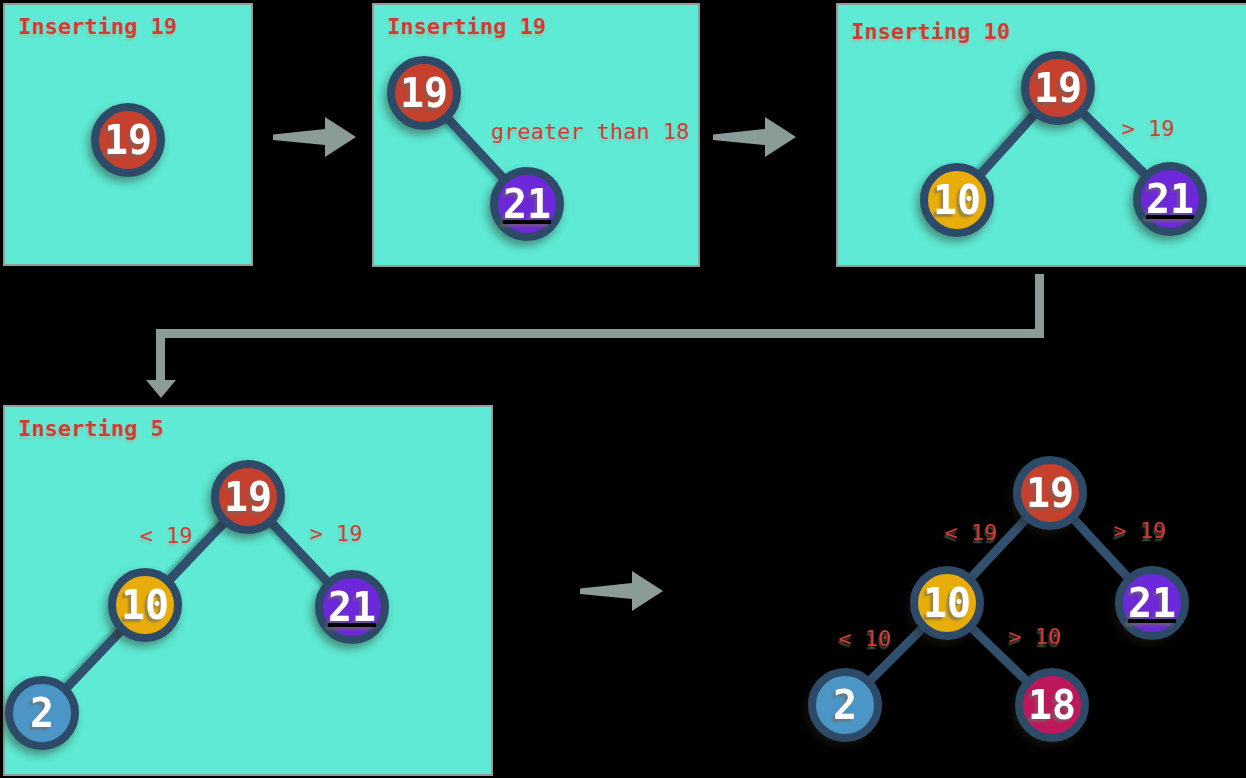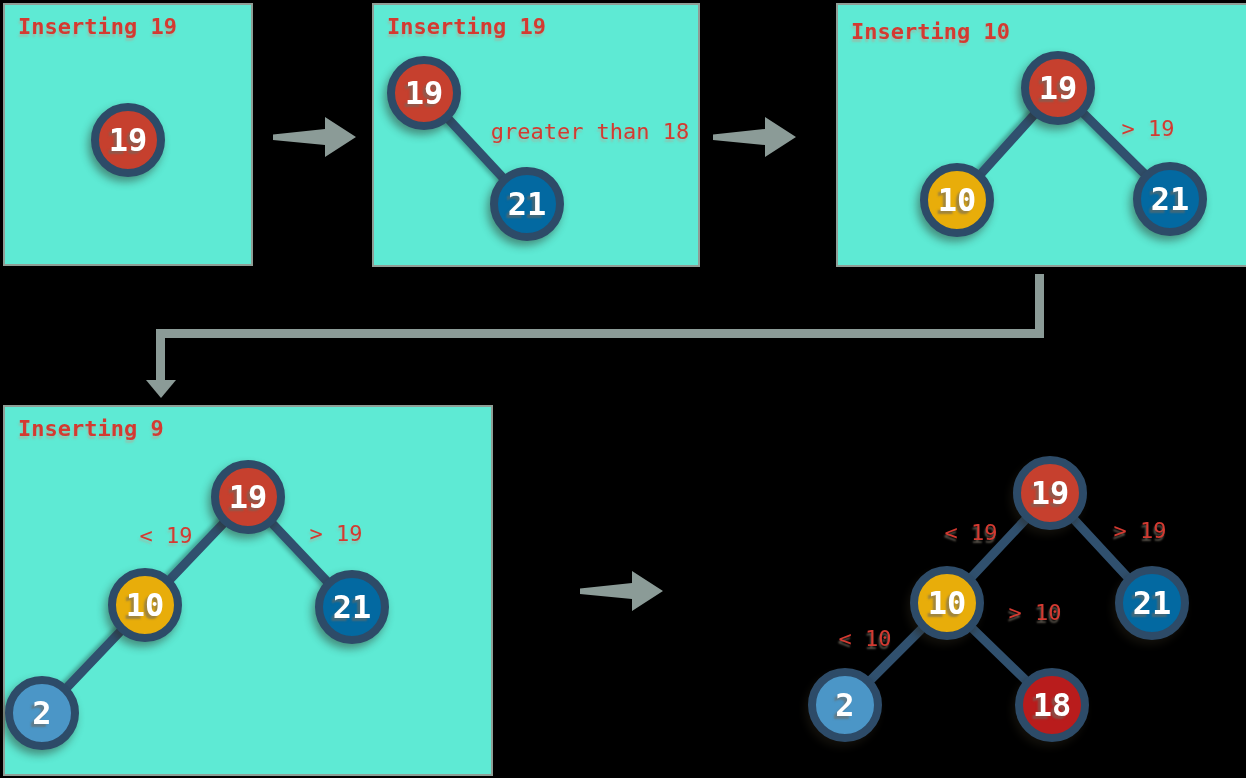--- a/index.html
+++ b/index.html
@@ -18,28 +18,28 @@
   .tree-edge{
     position:absolute;height:9px;background:#30506e;border-radius:5px;
     box-shadow:-2px 3px 4px rgba(0,0,0,0.28);z-index:2;
   }
   .node{
     position:absolute;width:58px;height:58px;border-radius:50%;
     border:8px solid #2d4b68;display:flex;align-items:center;justify-content:center;
     box-shadow:-3px 5px 9px rgba(40,35,25,0.45);z-index:3;
   }
   .node span{
-    color:#fff;font-size:32px;font-weight:bold;line-height:1;
+    color:#fff;font-size:40px;font-weight:bold;line-height:1;
     text-shadow:-3px 3px 2px rgba(110,105,95,0.6);
   }
   .c-red{background:#c6402e;}
-  .c-teal{background:#0369a1;}
+  .c-teal{background:#6d28d9;text-decoration:underline;}
   .c-yellow{background:#e8ad0a;}
   .c-blue{background:#4b96c7;}
-  .c-gray{background:#b91c1c;text-align:center;}
+  .c-gray{background:#be185d;text-align:center;}
   .edge-label{
     position:absolute;color:#d43a31;font-size:22px;white-space:nowrap;
     transform:translate(-50%,-50%);z-index:4;
     text-shadow:-1px 3px 2px rgba(180,168,150,0.5);
   }
   .flow-arrow{position:absolute;z-index:1;}
   .elbow-seg{position:absolute;background:#8b9b97;z-index:1;}
   .elbow-head{
     position:absolute;width:0;height:0;z-index:1;
     border-left:15px solid transparent;border-right:15px solid transparent;
@@ -57,21 +57,21 @@
 
   <div class="panel" style="left:372px;top:3px;width:328px;height:264px">
     <div class="panel-title">Inserting 19</div>
   </div>
 
   <div class="panel" style="left:836px;top:3px;width:420px;height:264px">
     <div class="panel-title" style="padding-top:5px">Inserting 10</div>
   </div>
 
   <div class="panel" style="left:3px;top:405px;width:490px;height:371px">
-    <div class="panel-title">Inserting 9</div>
+    <div class="panel-title">Inserting 5</div>
   </div>
 
 
   <svg class="flow-arrow" style="left:273px;top:115px" width="84" height="44" viewBox="0 0 84 44">
     <polygon points="0,19.5 52,14 52,2 83,22 52,42 52,30 0,25" fill="#8b9b97"></polygon>
   </svg>
 
   <svg class="flow-arrow" style="left:713px;top:115px" width="84" height="44" viewBox="0 0 84 44">
     <polygon points="0,19.5 52,14 52,2 83,22 52,42 52,30 0,25" fill="#8b9b97"></polygon>
   </svg>
@@ -144,15 +144,15 @@
   </div>
   <div class="node c-blue" style="left:808px;top:668px">
     <span>2</span>
   </div>
   <div class="node c-gray" style="left:1015px;top:668px">
     <span>18</span>
   </div>
   <div class="edge-label" style="left:971px;top:532px">&lt; 19</div>
   <div class="edge-label" style="left:1140px;top:530px">&gt; 19</div>
   <div class="edge-label" style="left:865px;top:638px">&lt; 10</div>
-  <div class="edge-label" style="left:1035px;top:612px">&gt; 10</div>
+  <div class="edge-label" style="left:1035px;top:636px">&gt; 10</div>
 
 </div>
 
 </body></html>

